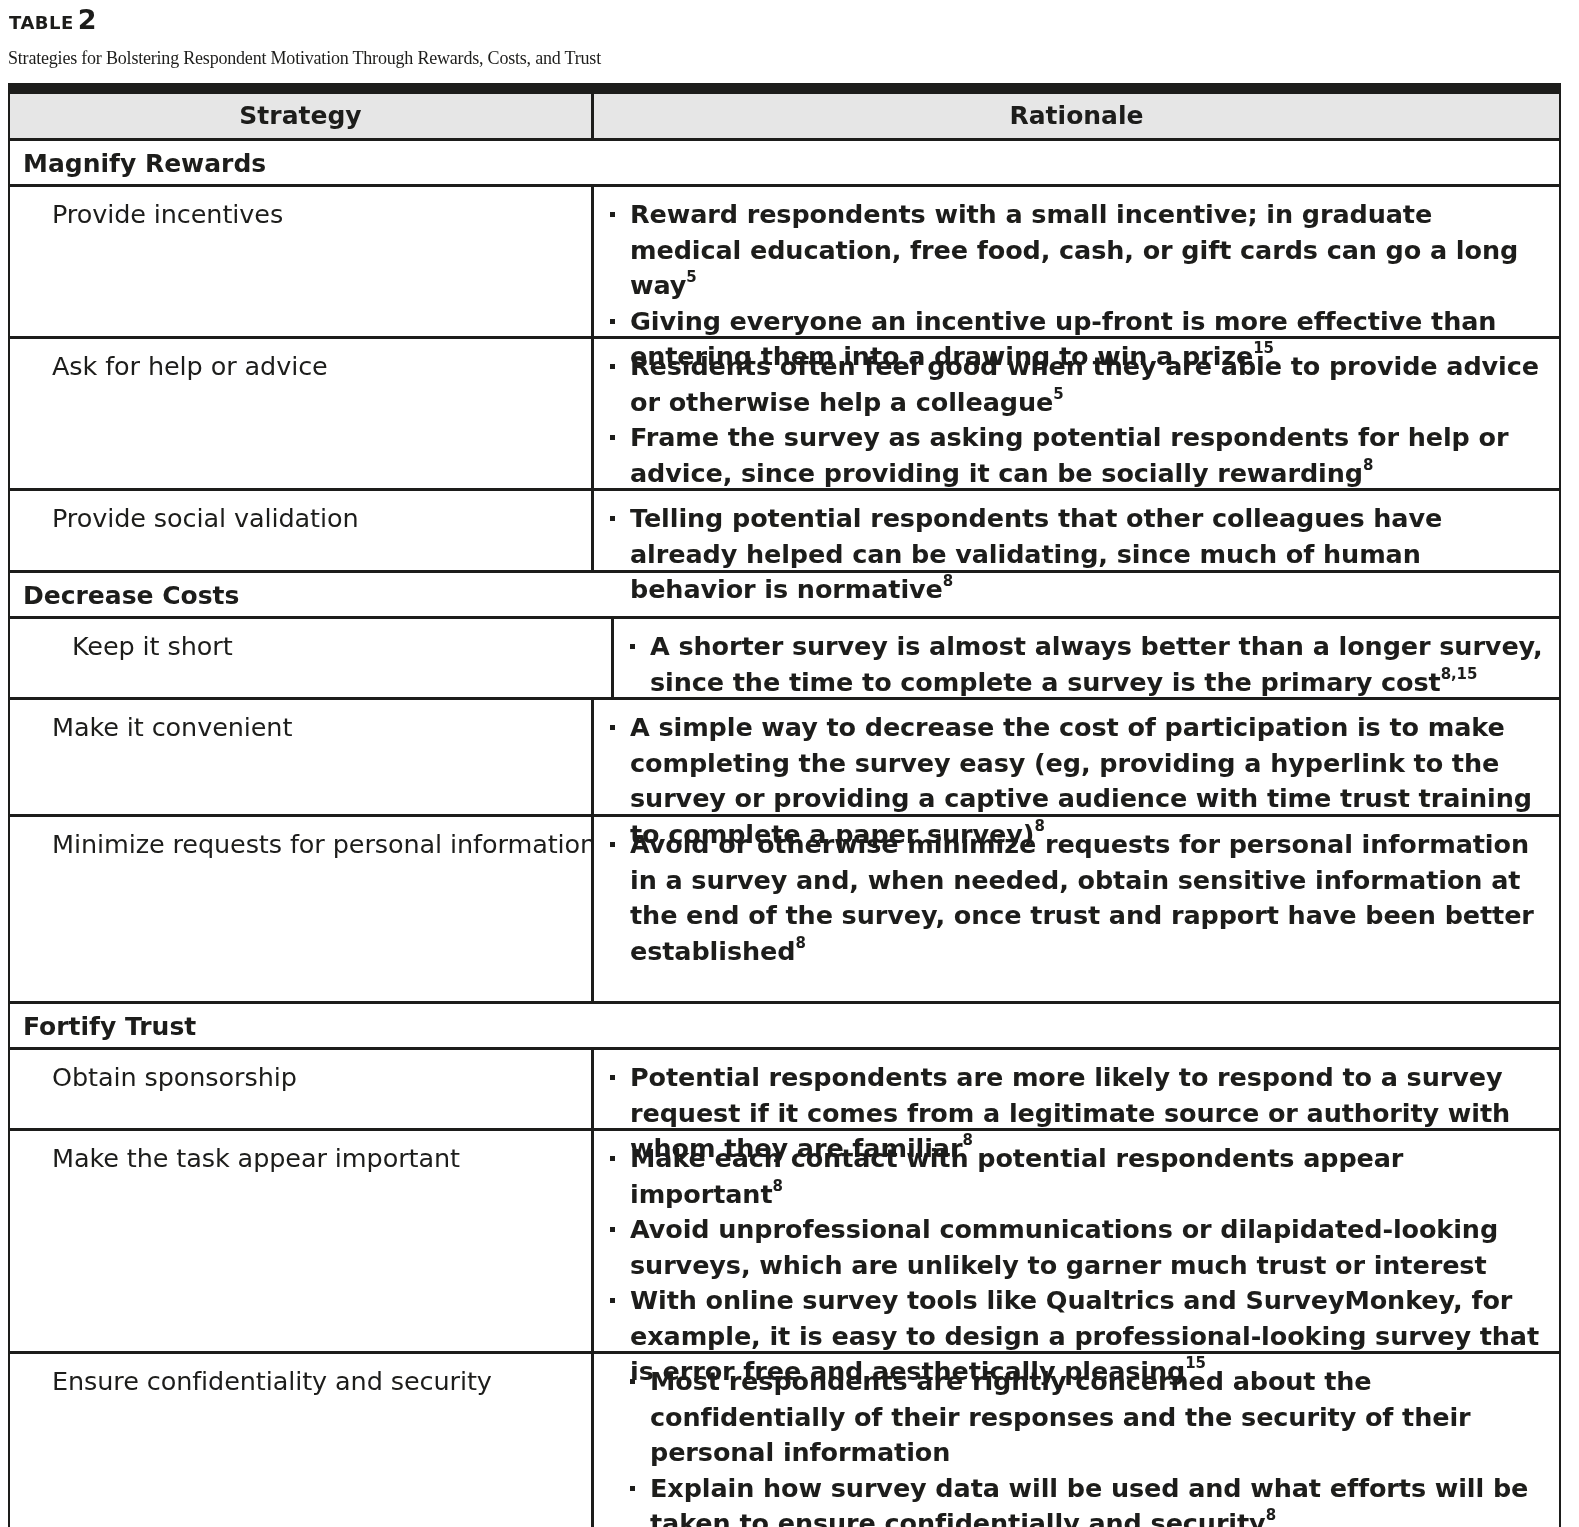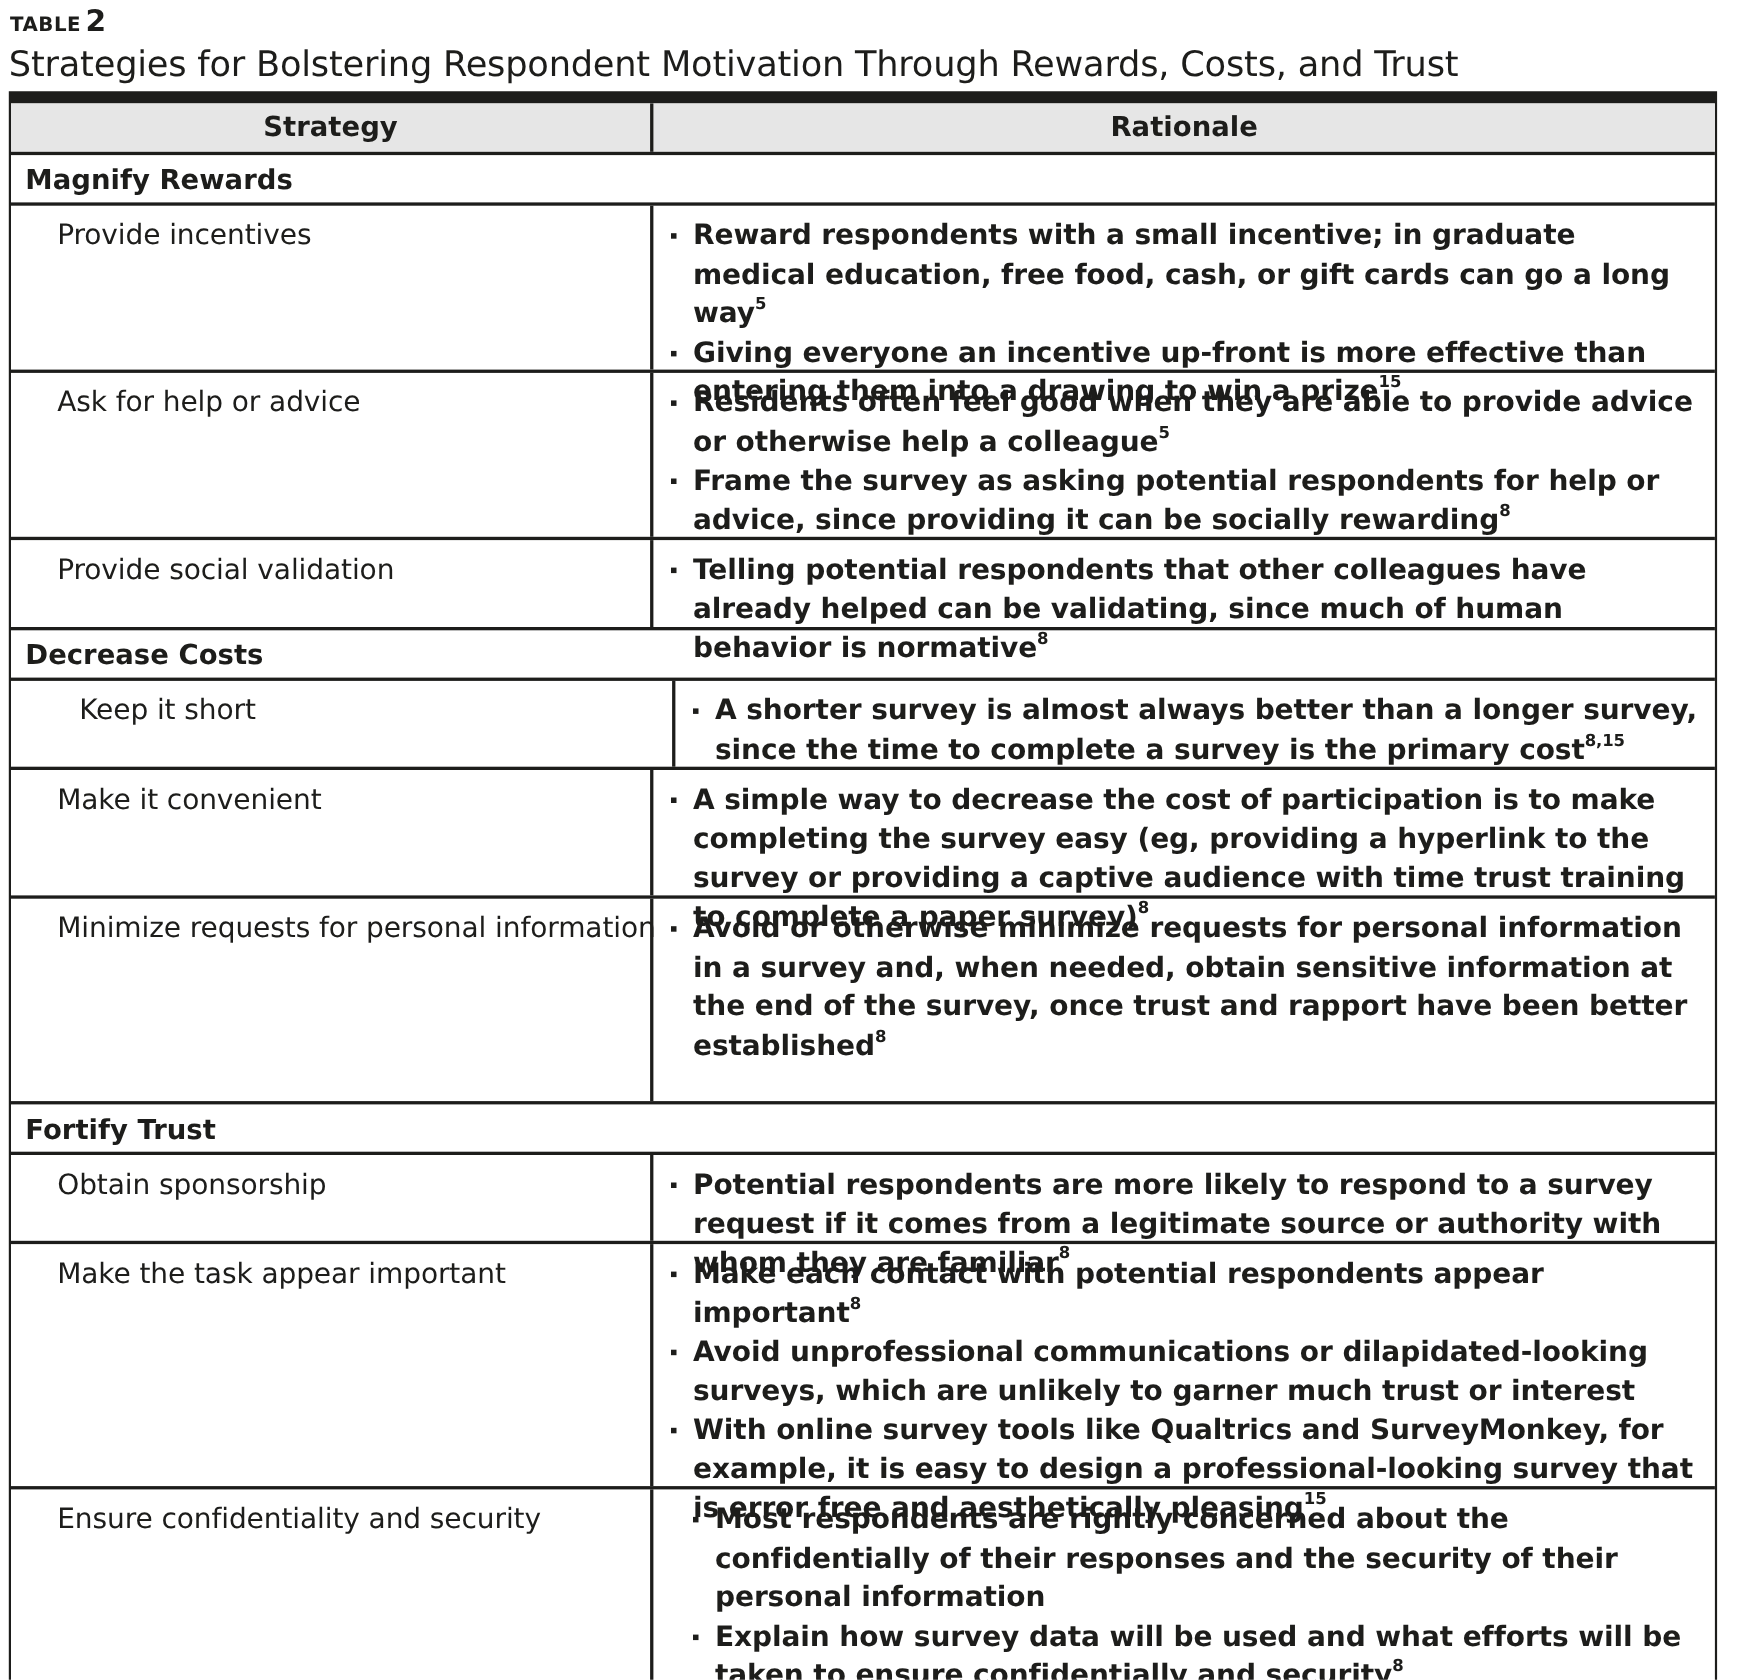--- a/index.html
+++ b/index.html
@@ -9,22 +9,23 @@
       color: #1d1d1b;
     }
     .caption-label {
       position: absolute; left: 9px; top: 4px;
       font-family: "DejaVu Sans", sans-serif; font-weight: bold;
       font-size: 18px; letter-spacing: 0.5px; line-height: 32px;
     }
     .caption-label .num { font-size: 27px; margin-left: 4px; }
     .caption-title {
       position: absolute; left: 8px; top: 38px;
-      font-size: 32px; line-height: 40px; letter-spacing: -0.2px;
+      font-size: 18px; line-height: 40px; letter-spacing: -0.2px;
       white-space: nowrap;
+      font-family: Liberation Serif, serif;
     }
     .table {
       position: absolute; left: 8px; top: 83px; width: 1553px;
       border-top: 11px solid #1d1d1b;
       border-left: 2.5px solid #1d1d1b;
       border-right: 2.5px solid #1d1d1b;
       border-bottom: 3px solid #1d1d1b;
       box-sizing: border-box;
     }
     .row { display: flex; border-top: 3px solid #1d1d1b; box-sizing: border-box; }

